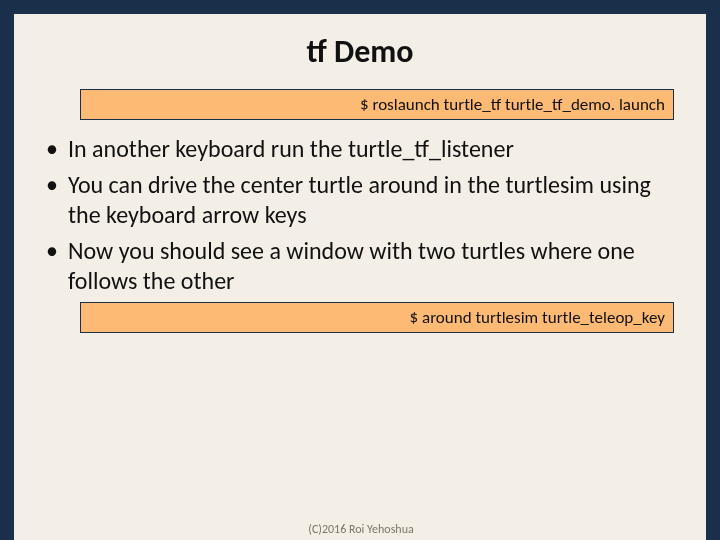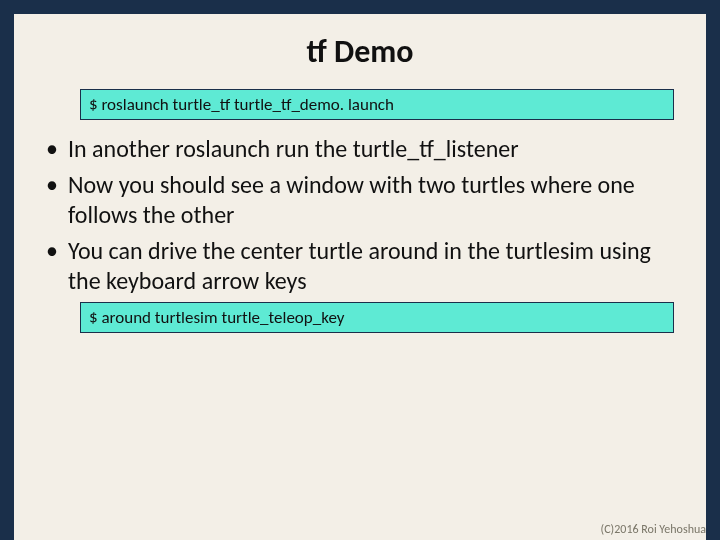--- a/index.html
+++ b/index.html
@@ -42,50 +42,51 @@
     content: "•";
     position: absolute;
     left: 4px;
     top: 0;
     color: #111;
     font-size: 24px;
   }
   .cmdbox {
     margin: 6px 0 14px 38px;
     border: 1.5px solid #1a2f4a;
-    background: #5eead4;
+    background: #fdba74;
     padding: 4px 8px;
     font-size: 17px;
     color: #111;
     width: calc(100% - 42px);
+    text-align: right;
   }
   .footer {
     position: absolute;
     bottom: 6px;
     left: 2px;
     right: 0;
-    text-align: right;
+    text-align: center;
     font-size: 12px;
     color: #7a7668;
   }
 </style>
 </head>
 <body>
 
 <div class="slide">
 
   <div class="title">tf Demo</div>
 
   <div class="cmdbox">$ roslaunch turtle_tf turtle_tf_demo. launch</div>
 
   <ul class="bullets">
-    <li>In another roslaunch run the turtle_tf_listener</li>
+    <li>In another keyboard run the turtle_tf_listener</li>
   </ul>
 
   <ul class="bullets">
+    <li>You can drive the center turtle around in the turtlesim using the keyboard arrow keys</li>
     <li>Now you should see a window with two turtles where one follows the other</li>
-    <li>You can drive the center turtle around in the turtlesim using the keyboard arrow keys</li>
   </ul>
   <div class="cmdbox">$ around turtlesim turtle_teleop_key</div>
 
   <div class="footer">(C)2016 Roi Yehoshua</div>
 
 </div>
 
 </body></html>

